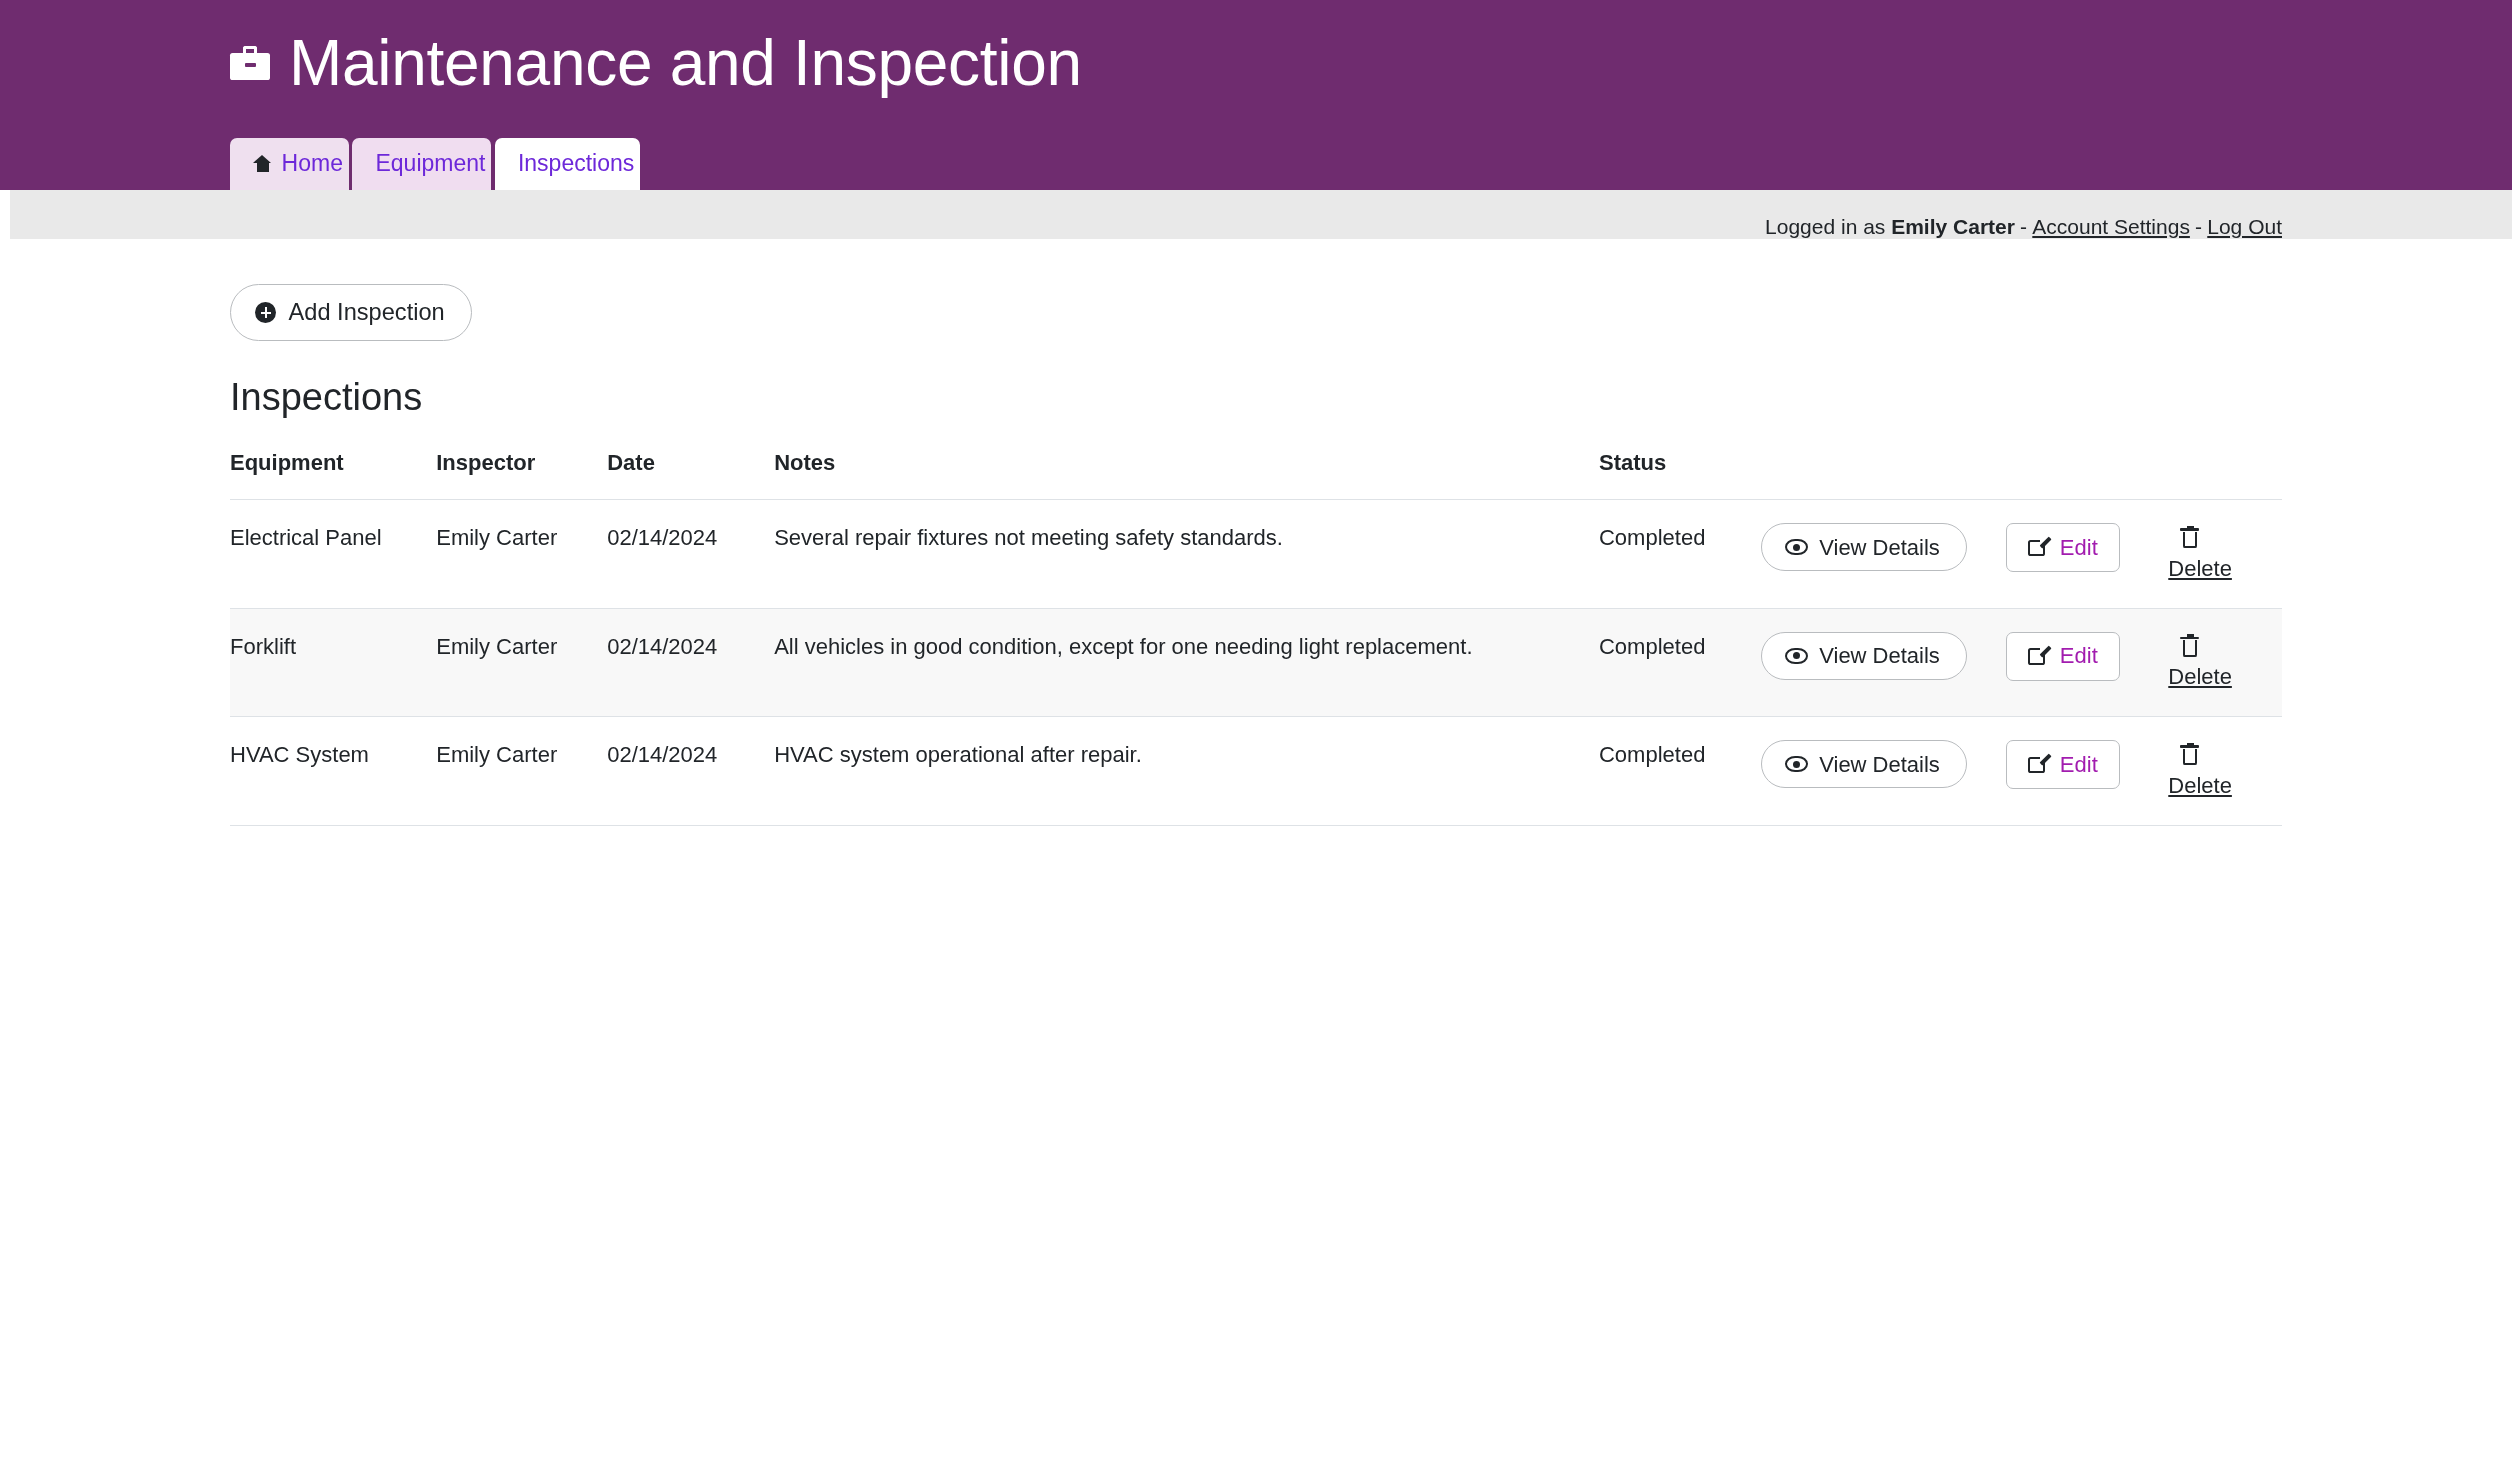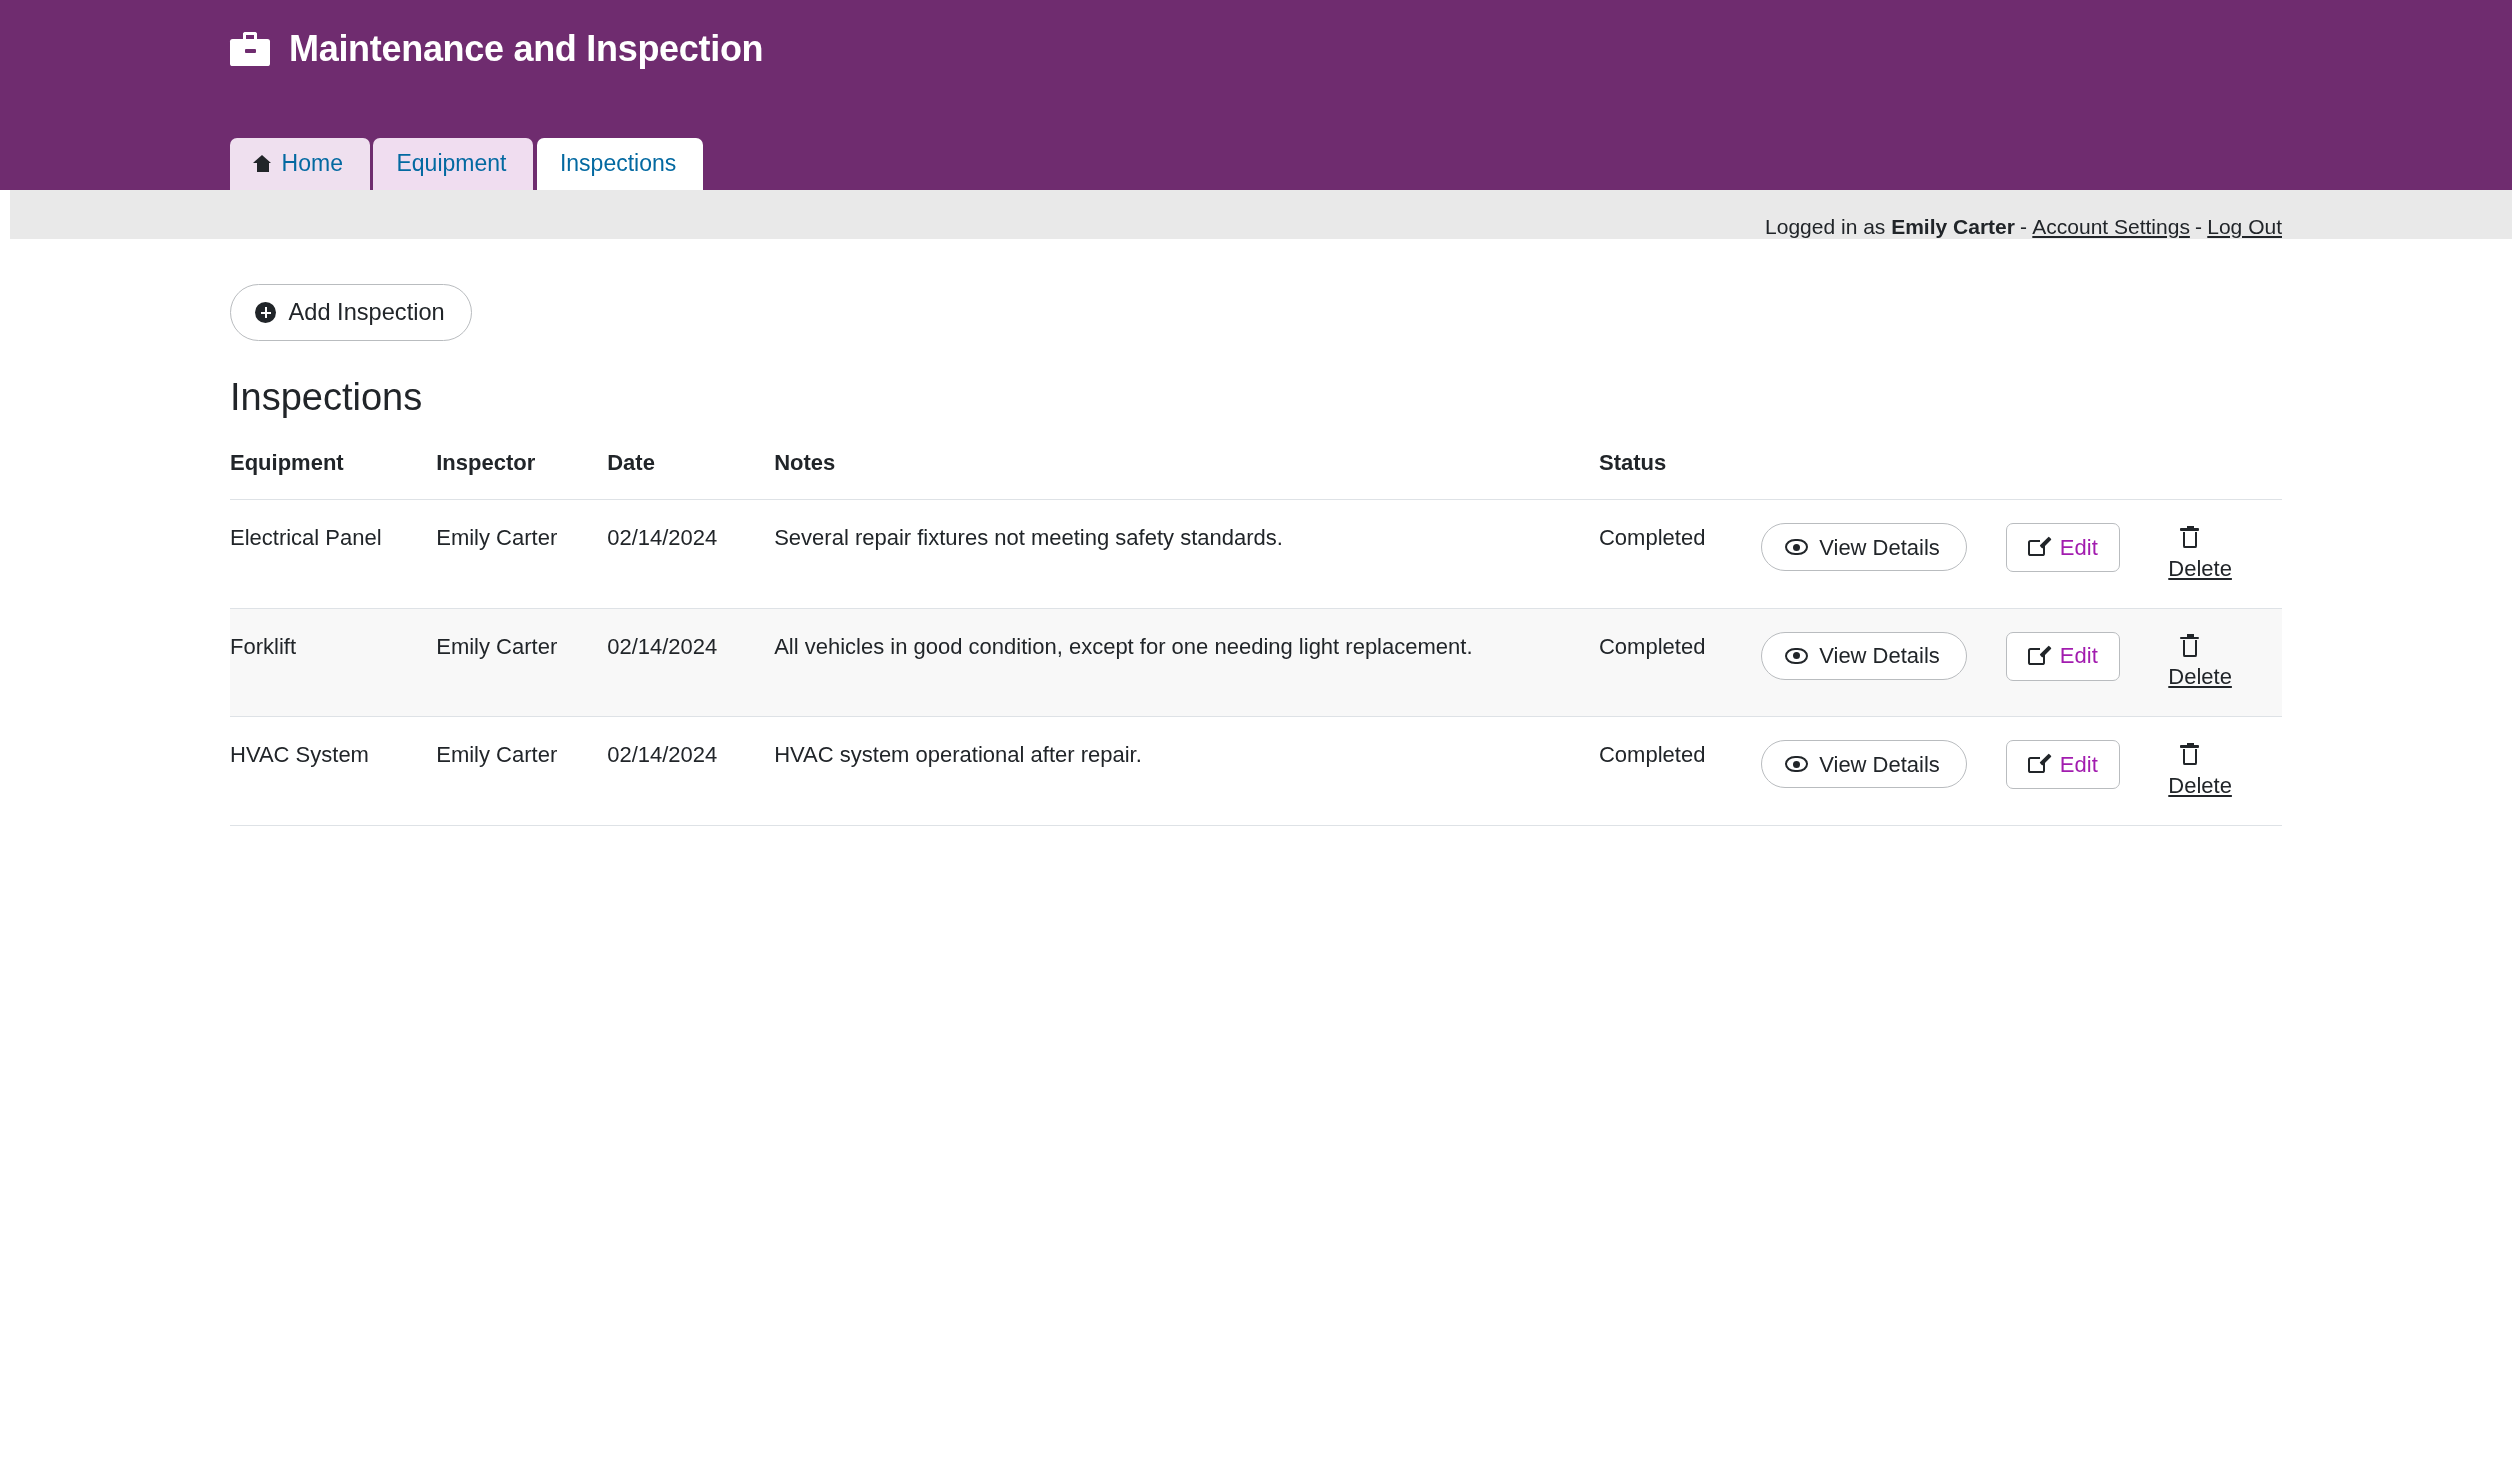--- a/index.html
+++ b/index.html
@@ -48,41 +48,41 @@
   }
   .briefcase-icon .slot {
     position: absolute;
     left: 15px; top: 17.4px;
     width: 10.5px; height: 4.4px;
     background: #6f2c6f;
     border-radius: 0.9px;
   }
   .app-title {
     color: #ffffff;
-    font-size: 36px;
-    font-weight: 700;
+    font-size: 64px;
+    font-weight: 400;
     line-height: 1;
     letter-spacing: -0.3px;
   }
 
   .tabs {
     position: absolute;
     left: 230px;
     bottom: 0;
     display: flex;
     align-items: flex-end;
     gap: 3.5px;
   }
   .tab {
     font-size: 23px;
     line-height: 1;
-    padding: 14px 27px 15px 23px;
+    padding: 14px 6px 15px 23px;
     border-radius: 7px 7px 0 0;
     background: #f0ddf0;
-    color: #0369a1;
+    color: #6d28d9;
     cursor: pointer;
     display: flex;
     align-items: center;
     gap: 9.6px;
     white-space: nowrap;
   }
   .tab.active-home {
     background: #efe0ef;
   }
   .tab.current {

